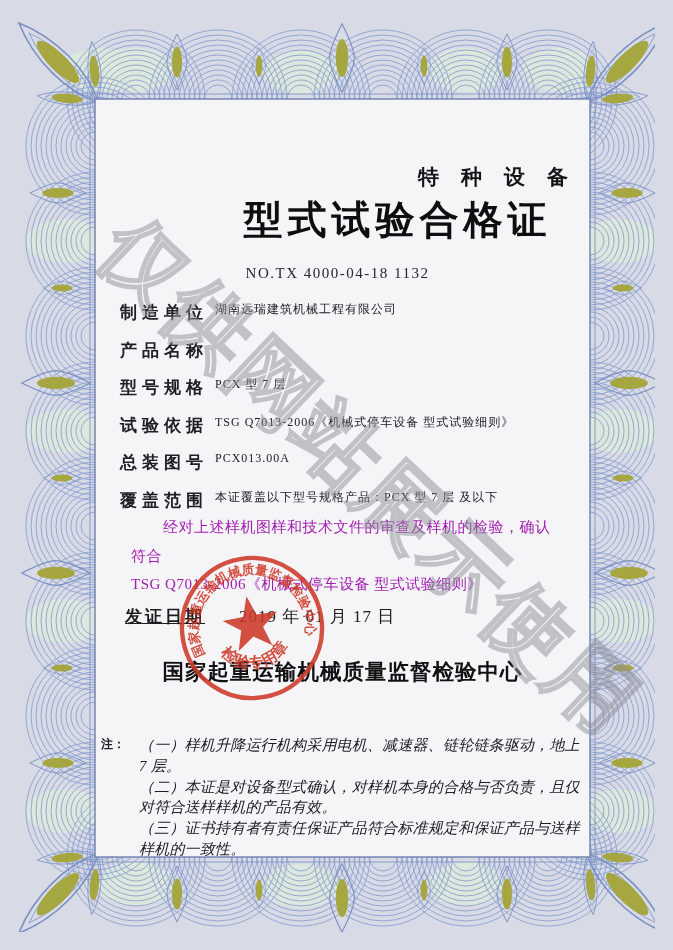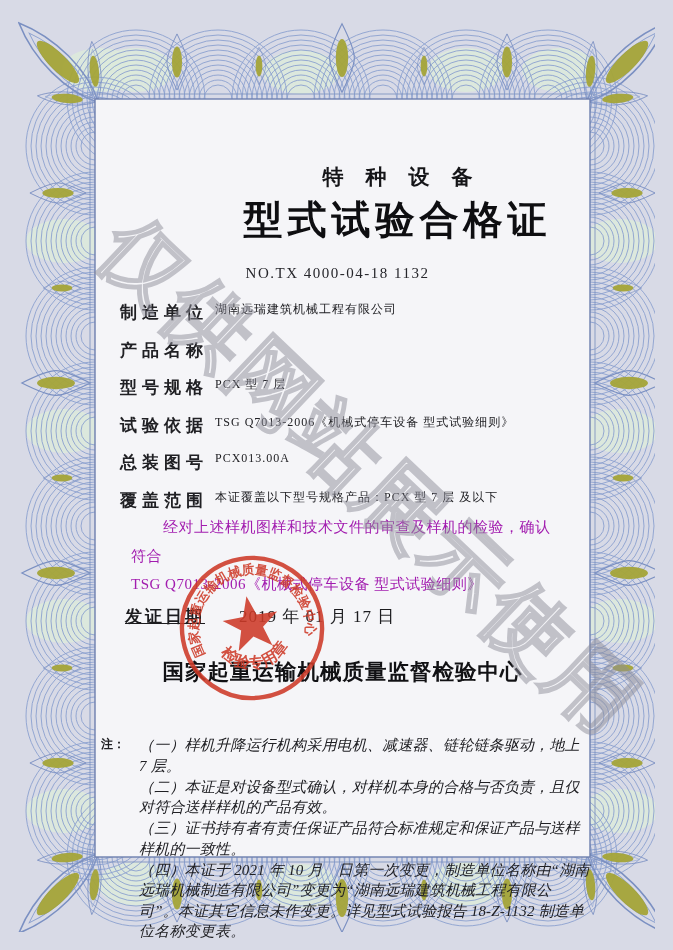--- a/index.html
+++ b/index.html
@@ -13,21 +13,21 @@
   .content{
     position:absolute;left:95px;top:99px;width:495px;height:758px;z-index:4;
   }
   .tx-box{
     position:absolute;left:10px;top:68px;width:100px;height:79px;
     border:2px solid #2e2e32;display:flex;align-items:center;justify-content:center;
     background:transparent;
   }
   .tx-box span{font-size:30px;font-weight:700;letter-spacing:3px;color:#111;}
   .t-small{
-    position:absolute;left:110px;right:0;top:64px;text-align:center;
+    position:absolute;left:110px;right:0;top:64px;text-align:right;
     font-size:21px;font-weight:600;letter-spacing:22px;text-indent:22px;color:#151518;
   }
   .t-main{
     position:absolute;left:110px;right:0;top:94px;text-align:center;
     font-size:39px;font-weight:700;letter-spacing:5px;color:#0e0e11;
   }
   .cert-no{
     position:absolute;left:0;right:10px;top:166px;text-align:center;
     font-size:15px;letter-spacing:1.5px;color:#26262b;
   }
@@ -246,21 +246,20 @@
     </svg>
 
     <div class="issuer">国家起重运输机械质量监督检验中心</div>
 
     <div class="notes">
       <span class="nlabel">注：</span>
       <div class="nitems">
         <div class="note">（一）样机升降运行机构采用电机、减速器、链轮链条驱动，地上 7 层。</div>
         <div class="note">（二）本证是对设备型式确认，对样机本身的合格与否负责，且仅对符合送样样机的产品有效。</div>
         <div class="note">（三）证书持有者有责任保证产品符合标准规定和保证产品与送样样机的一致性。</div>
-        <div class="note">（四）本证于 2021 年 10 月　日第一次变更，制造单位名称由“湖南远瑞机械制造有限公司”变更为“湖南远瑞建筑机械工程有限公司”。本证其它信息未作变更。详见型式试验报告 18-Z-1132 制造单位名称变更表。</div>
       </div>
     </div>
   </div>
 
   <svg class="wm-svg" width="673" height="950" viewBox="0 0 673 950" xmlns="http://www.w3.org/2000/svg">
     <text transform="translate(95,255) rotate(43.5)" x="0" y="0" font-size="84" letter-spacing="4" font-weight="700" font-family="Liberation Serif, DejaVu Serif, serif" fill="none" stroke="#8e8e9a" stroke-width="2.2" opacity="0.5">仅供网站展示使用</text>
   </svg>
 
 </div>
 

